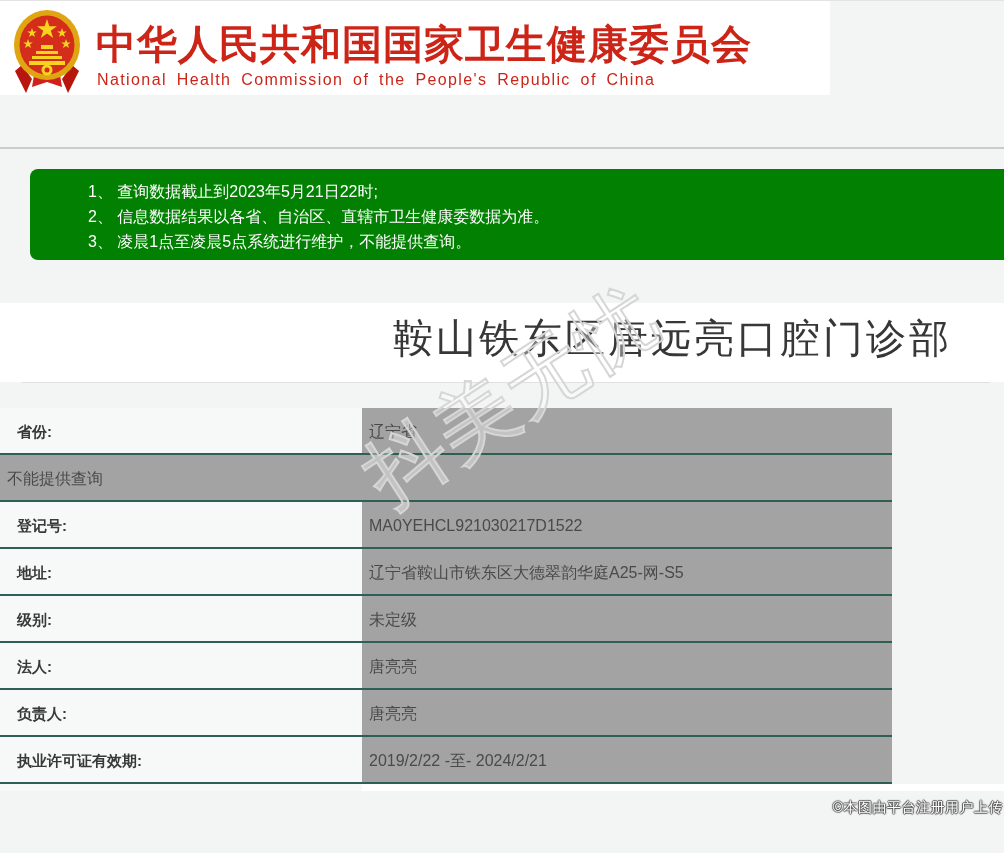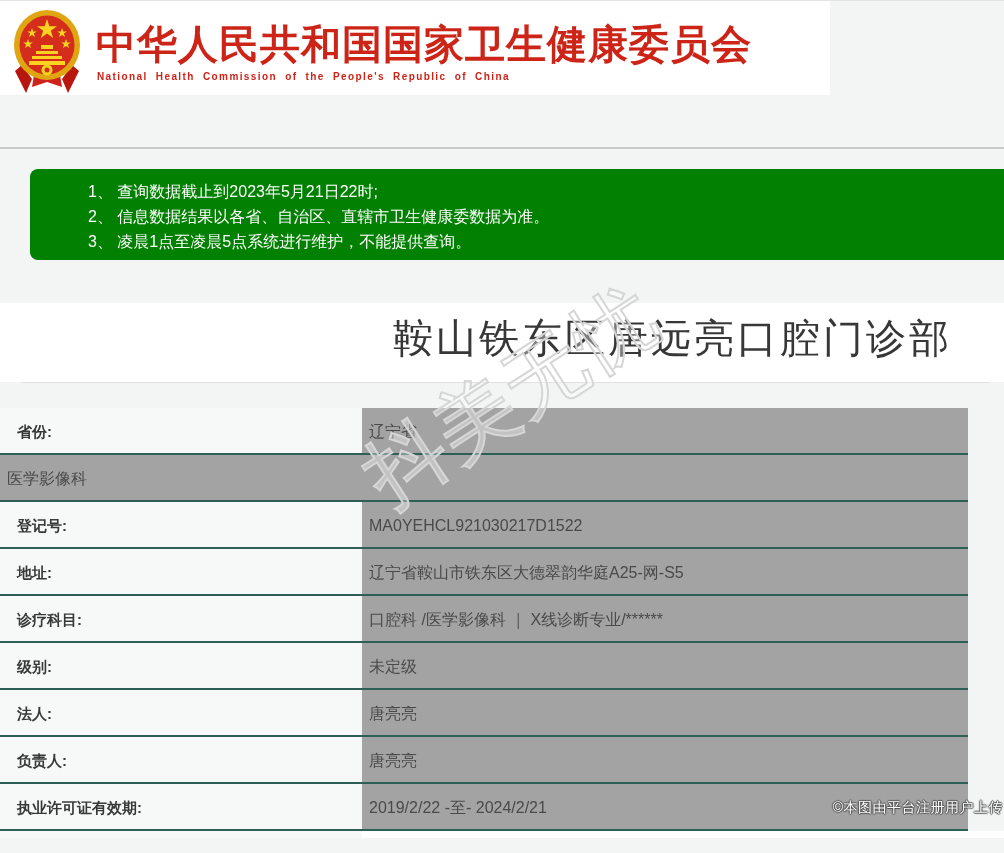--- a/index.html
+++ b/index.html
@@ -20,21 +20,21 @@
     background:#ffffff;
   }
   .emblem { position:absolute; left:12px; top:6px; width:70px; height:88px; }
   .header-title-cn {
     position:absolute; left:96px; top:16px; width:720px;
     font-size:40px; font-weight:bold; color:#cd2418; letter-spacing:1px;
     white-space:nowrap;
   }
   .header-title-en {
     position:absolute; left:97px; top:70px; width:720px;
-    font-size:10px; font-weight:bold; color:#cd2418;
+    font-size:16px; font-weight:normal; color:#cd2418;
     letter-spacing:1.4px; word-spacing:4px; white-space:nowrap;
   }
   .header-divider {
     position:absolute; left:0; top:146px; width:1004px; height:2px;
     background:#cbcbcb;
   }
 
   
   .notice-box {
     position:absolute; left:30px; top:168px; width:990px; height:91px;
@@ -56,21 +56,21 @@
     font-size:40px; color:#373737; letter-spacing:3px; white-space:nowrap;
   }
   .title-underline {
     position:absolute; left:22px; top:381px; width:968px; height:1px;
     background:#e1e1e1;
   }
 
   
   .info-table { position:absolute; left:0; top:407px; width:1004px; }
   .info-row {
-    display:flex; width:968px; height:47px;
+    display:flex; width:892px; height:47px;
     border-bottom:2px solid var(--divider, #2e5f55);
   }
   .info-label {
     width:362px; background:#f7f8f8; padding-left:17px;
     font-size:15px; font-weight:bold; color:#383838; line-height:47px;
     white-space:nowrap;
   }
   .info-value {
     flex:1; background:#a3a3a3; padding-left:7px;
     font-size:16px; color:#4a4a4a; line-height:47px; white-space:nowrap;
@@ -135,33 +135,29 @@
     <div class="result-title">鞍山铁东区唐远亮口腔门诊部</div>
   </div>
   <div class="title-underline"></div>
 
   <div class="info-table">
       <div class="info-row">
         <div class="info-label">省份:</div>
         <div class="info-value">辽宁省</div>
       </div>
       <div class="info-row">
-        <div class="info-value">医学影像科</div>
+        <div class="info-value">不能提供查询</div>
       </div>
       <div class="info-row">
         <div class="info-label">登记号:</div>
         <div class="info-value">MA0YEHCL921030217D1522</div>
       </div>
       <div class="info-row">
         <div class="info-label">地址:</div>
         <div class="info-value">辽宁省鞍山市铁东区大德翠韵华庭A25-网-S5</div>
-      </div>
-      <div class="info-row">
-        <div class="info-label">诊疗科目:</div>
-        <div class="info-value">口腔科 /医学影像科 ｜ X线诊断专业/******</div>
       </div>
       <div class="info-row">
         <div class="info-label">级别:</div>
         <div class="info-value">未定级</div>
       </div>
       <div class="info-row">
         <div class="info-label">法人:</div>
         <div class="info-value">唐亮亮</div>
       </div>
       <div class="info-row">

